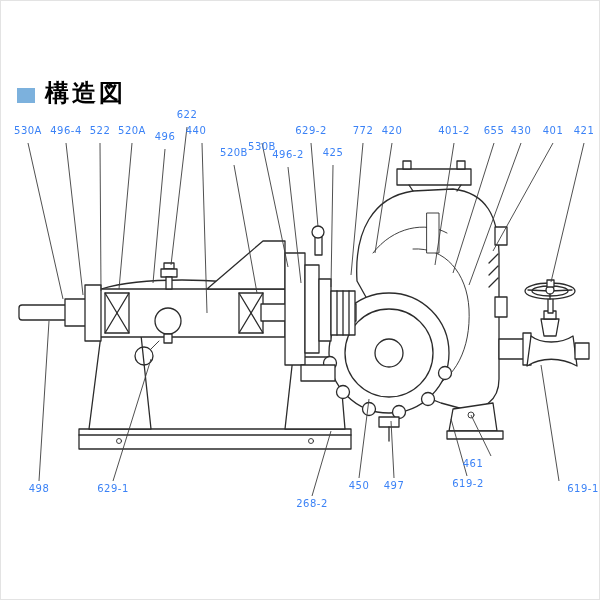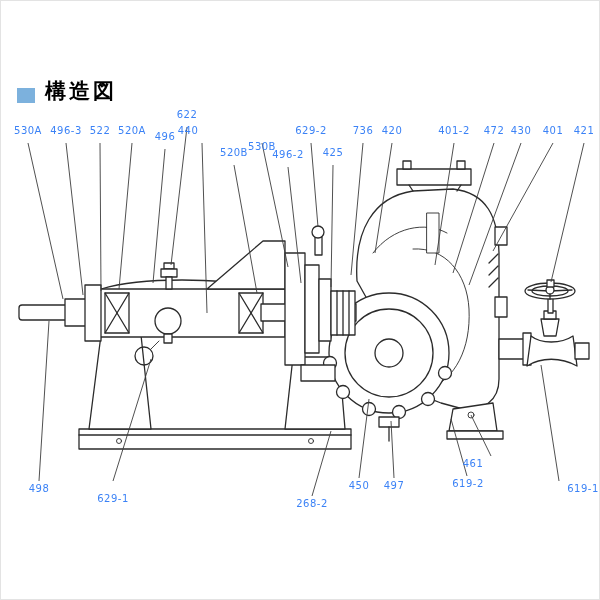--- a/index.html
+++ b/index.html
@@ -4,21 +4,21 @@
 <style>
   html,body{margin:0;padding:0;background:#fff;}
   .page{
     position:relative;width:600px;height:600px;background:#fff;
     border:1px solid #e3e3e3;box-sizing:border-box;overflow:hidden;
     font-family:"DejaVu Sans",sans-serif;
   }
   .marker{position:absolute;left:16px;top:87px;width:18px;height:15px;background:#7cb1dd;}
   .title{
     position:absolute;left:44px;top:76px;margin:0;
-    font-size:21px;font-weight:bold;color:#000;letter-spacing:3px;
+    font-size:24px;font-weight:bold;color:#000;letter-spacing:3px;
     font-family:"DejaVu Sans",sans-serif;
   }
   .dwg-canvas{position:absolute;left:0;top:0;width:600px;height:600px;}
   .ink *{stroke:#2b2b2b;stroke-width:1.3;fill:none;stroke-linejoin:round;stroke-linecap:round;}
   .ink .w{fill:#ffffff;}
   .ink .thin{stroke-width:0.9;}
   .leads line{stroke:#3c3c3c;stroke-width:0.9;}
   .lbl{
     position:absolute;transform:translateX(-50%);
     font-size:10px;color:#3b82f6;white-space:nowrap;letter-spacing:0.5px;
@@ -156,40 +156,40 @@
       <line x1="311" y1="495" x2="330" y2="430"></line>
       <line x1="358" y1="477" x2="368" y2="398"></line>
       <line x1="393" y1="477" x2="390" y2="420"></line>
       <line x1="466" y1="475" x2="450" y2="418"></line>
       <line x1="490" y1="455" x2="470" y2="414"></line>
       <line x1="558" y1="480" x2="540" y2="364"></line>
     </g>
   </svg>
 
   <div class="lbl" style="left:27px;top:124px">530A</div>
-  <div class="lbl" style="left:65px;top:124px">496-3</div>
+  <div class="lbl" style="left:65px;top:124px">496-4</div>
   <div class="lbl" style="left:99px;top:124px">522</div>
   <div class="lbl" style="left:131px;top:124px">520A</div>
   <div class="lbl" style="left:164px;top:130px">496</div>
   <div class="lbl" style="left:186px;top:108px">622</div>
-  <div class="lbl" style="left:187px;top:124px">440</div>
+  <div class="lbl" style="left:195px;top:124px">440</div>
   <div class="lbl" style="left:233px;top:146px">520B</div>
   <div class="lbl" style="left:261px;top:140px">530B</div>
   <div class="lbl" style="left:287px;top:148px">496-2</div>
   <div class="lbl" style="left:310px;top:124px">629-2</div>
   <div class="lbl" style="left:332px;top:146px">425</div>
-  <div class="lbl" style="left:362px;top:124px">736</div>
+  <div class="lbl" style="left:362px;top:124px">772</div>
   <div class="lbl" style="left:391px;top:124px">420</div>
   <div class="lbl" style="left:453px;top:124px">401-2</div>
-  <div class="lbl" style="left:493px;top:124px">472</div>
+  <div class="lbl" style="left:493px;top:124px">655</div>
   <div class="lbl" style="left:520px;top:124px">430</div>
   <div class="lbl" style="left:552px;top:124px">401</div>
   <div class="lbl" style="left:583px;top:124px">421</div>
   <div class="lbl" style="left:38px;top:482px">498</div>
-  <div class="lbl" style="left:112px;top:492px">629-1</div>
+  <div class="lbl" style="left:112px;top:482px">629-1</div>
   <div class="lbl" style="left:311px;top:497px">268-2</div>
   <div class="lbl" style="left:358px;top:479px">450</div>
   <div class="lbl" style="left:393px;top:479px">497</div>
   <div class="lbl" style="left:467px;top:477px">619-2</div>
   <div class="lbl" style="left:472px;top:457px">461</div>
   <div class="lbl" style="left:582px;top:482px">619-1</div>
 
 </div>
 
 </body></html>

